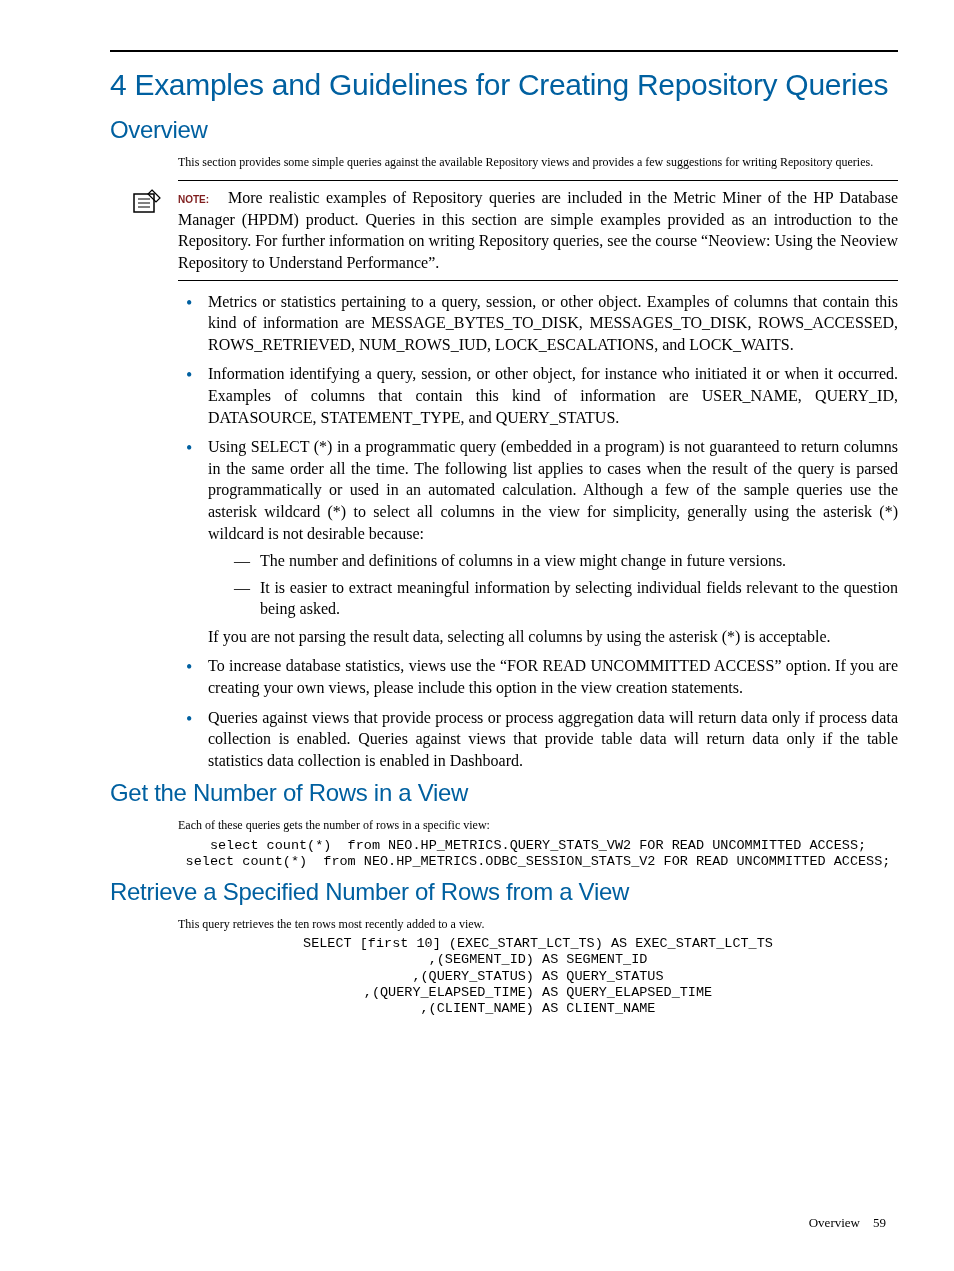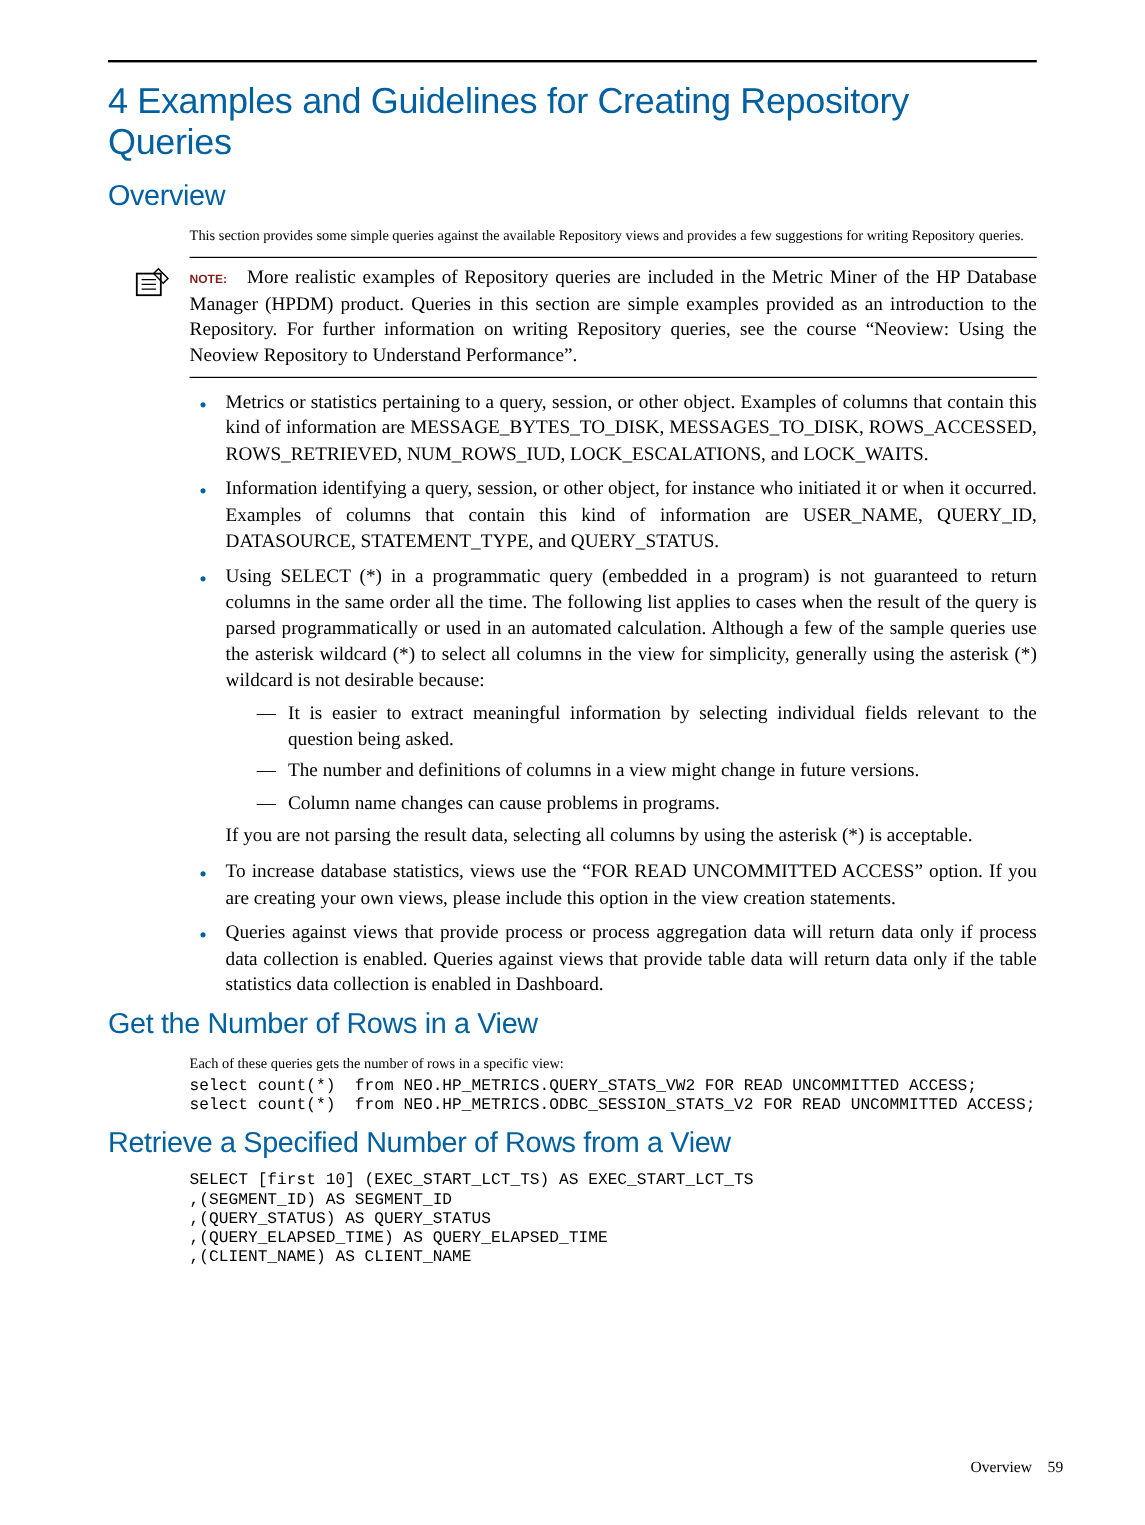--- a/index.html
+++ b/index.html
@@ -5,21 +5,22 @@
   * { margin: 0; padding: 0; box-sizing: border-box; }
   body {
     width: 954px;
     height: 1271px;
     background: #fff;
     font-family: Georgia, 'Times New Roman', serif;
     color: #000;
     position: relative;
   }
   .page {
-    padding: 50px 90px 30px 90px;
+    padding: 50px 56px 30px 90px;
+    margin-left: 20px;
   }
   .top-rule {
     border-top: 2px solid #000;
     margin-bottom: 16px;
   }
   .chapter-title {
     font-family: Verdana, Arial, sans-serif;
     font-weight: 300;
     font-size: 30px;
     color: #0060a0;
@@ -121,20 +122,21 @@
     text-align: justify;
   }
   .code-block {
     font-family: "Courier New", monospace;
     font-size: 13.5px;
     line-height: 1.2;
     white-space: pre;
     margin-left: 68px;
     margin-top: 4px;
     margin-bottom: 8px;
+    text-align: center;
   }
   .footer {
     position: absolute;
     bottom: 40px;
     right: 68px;
     font-size: 13px;
   }
 </style>
 </head>
 <body>
@@ -170,36 +172,36 @@
   <ul class="bullets">
     <li>Metrics or statistics pertaining to a query, session, or other object. Examples of columns that contain this kind of information are MESSAGE_BYTES_TO_DISK, MESSAGES_TO_DISK, ROWS_ACCESSED, ROWS_RETRIEVED, NUM_ROWS_IUD, LOCK_ESCALATIONS, and LOCK_WAITS.</li>
     <li>Information identifying a query, session, or other object, for instance who initiated it or when it occurred. Examples of columns that contain this kind of information are USER_NAME, QUERY_ID, DATASOURCE, STATEMENT_TYPE, and QUERY_STATUS.</li>
   </ul>
 
 
   <ul class="bullets">
     <li>
       <span>Using SELECT (*) in a programmatic query (embedded in a program) is not guaranteed to return columns in the same order all the time. The following list applies to cases when the result of the query is parsed programmatically or used in an automated calculation. Although a few of the sample queries use the asterisk wildcard (*) to select all columns in the view for simplicity, generally using the asterisk (*) wildcard is not desirable because:</span>
       <ul class="dashes">
+        <li>The number and definitions of columns in a view might change in future versions.</li>
         <li>It is easier to extract meaningful information by selecting individual fields relevant to the question being asked.</li>
-        <li>The number and definitions of columns in a view might change in future versions.</li>
-        <li>Column name changes can cause problems in programs.</li>
       </ul>
       <p class="after-dash">If you are not parsing the result data, selecting all columns by using the asterisk (*) is acceptable.</p>
     </li>
     <li>To increase database statistics, views use the “FOR READ UNCOMMITTED ACCESS” option. If you are creating your own views, please include this option in the view creation statements.</li>
     <li>Queries against views that provide process or process aggregation data will return data only if process data collection is enabled. Queries against views that provide table data will return data only if the table statistics data collection is enabled in Dashboard.</li>
   </ul>
 
   <h2 class="section-title">Get the Number of Rows in a View</h2>
   <p class="body-text indent" style="margin-bottom:4px">Each of these queries gets the number of rows in a specific view:</p>
   <div class="code-block">select count(*)  from NEO.HP_METRICS.QUERY_STATS_VW2 FOR READ UNCOMMITTED ACCESS;
 select count(*)  from NEO.HP_METRICS.ODBC_SESSION_STATS_V2 FOR READ UNCOMMITTED ACCESS;</div>
 
   <h2 class="section-title">Retrieve a Specified Number of Rows from a View</h2>
+  <p class="body-text indent" style="margin-bottom:4px">This query retrieves the ten rows most recently added to a view.</p>
   <div class="code-block">SELECT [first 10] (EXEC_START_LCT_TS) AS EXEC_START_LCT_TS
 ,(SEGMENT_ID) AS SEGMENT_ID
 ,(QUERY_STATUS) AS QUERY_STATUS
 ,(QUERY_ELAPSED_TIME) AS QUERY_ELAPSED_TIME
 ,(CLIENT_NAME) AS CLIENT_NAME</div>
 
 </div>
 
 <div class="footer">
   <span>Overview</span>&nbsp;&nbsp;&nbsp;&nbsp;<span>59</span>

